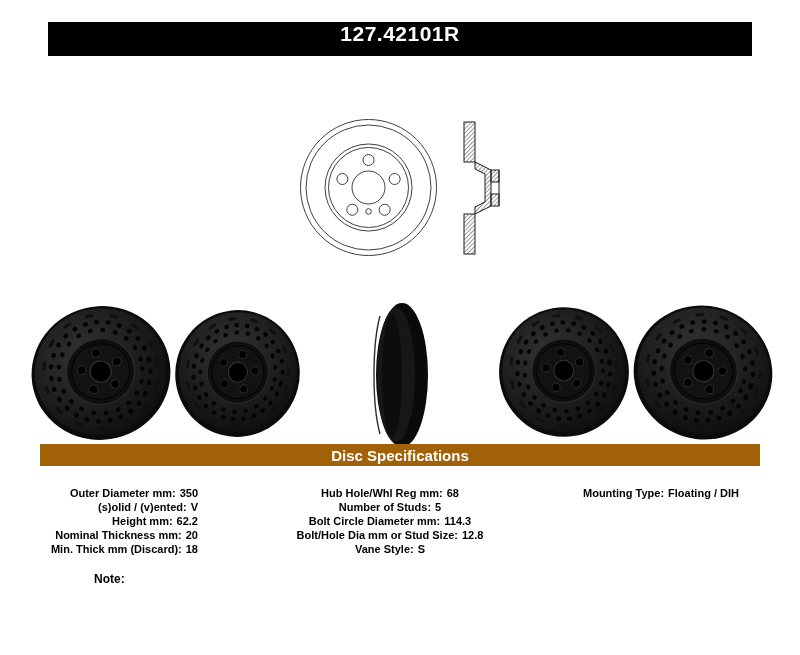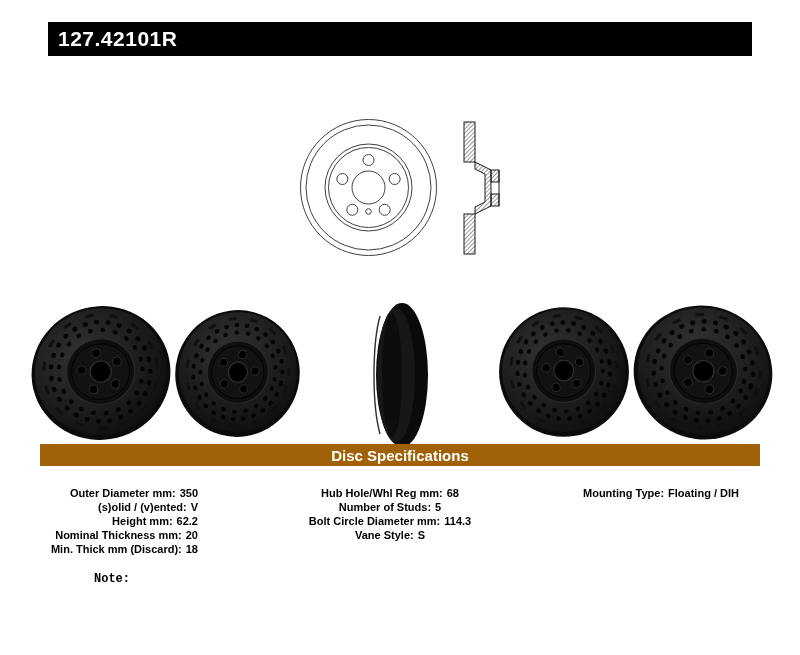--- a/index.html
+++ b/index.html
@@ -2,21 +2,21 @@
 <html><head>
 <meta charset="utf-8">
 <style>
   html,body{margin:0;padding:0;background:#fff;}
   #page{position:relative;width:800px;height:655px;background:#fff;overflow:hidden;
         font-family:"Liberation Sans",sans-serif;color:#000;}
 
   
   .header-bar{position:absolute;left:48px;top:22px;width:704px;height:34px;
     background:#000;color:#fff;display:flex;justify-content:space-between;
-    align-items:center;padding:0 10px;box-sizing:border-box;}
+    align-items:center;padding:0 10px;box-sizing:border-box;flex-direction:column;}
   .header-bar .part{font-size:21px;font-weight:700;letter-spacing:.5px;}
   .header-bar .title{font-size:21px;font-weight:700;}
 
   
   .drawing{position:absolute;}
 
   
   .photo{position:absolute;}
 
   
@@ -24,21 +24,21 @@
     background:#a16207;color:#fff;display:flex;align-items:center;justify-content:center;
     font-size:15px;font-weight:700;}
 
   .spec-col{position:absolute;top:486px;font-size:11px;font-weight:700;line-height:14px;}
   .spec-col.left{left:36px;width:162px;text-align:right;}
   .spec-col.middle{left:278px;width:224px;text-align:center;}
   .spec-col.right{left:556px;width:210px;text-align:center;}
   .spec-line{white-space:nowrap;}
   .spec-line .val{margin-left:4px;}
 
-  .note{position:absolute;left:94px;top:572px;font-size:12px;font-weight:700;font-family:Liberation Mono, monospace;}
+  .note{position:absolute;left:94px;top:572px;font-size:12px;font-weight:700;}
 </style>
 </head>
 <body>
 
 <div id="page">
 
   <svg width="0" height="0" style="position:absolute" aria-hidden="true">
     <defs>
       <radialGradient id="faceGrad" cx="40%" cy="35%" r="80%">
         <stop offset="0%" stop-color="#333"></stop>
@@ -146,20 +146,23 @@
     <div class="spec-line">
       <span class="lbl">Hub Hole/Whl Reg mm:</span><span class="val">68</span>
     </div>
     <div class="spec-line">
       <span class="lbl">Number of Studs:</span><span class="val">5</span>
     </div>
     <div class="spec-line">
       <span class="lbl">Bolt Circle Diameter mm:</span><span class="val">114.3</span>
     </div>
     <div class="spec-line">
+      <span class="lbl">Bolt/Hole Dia mm or Stud Size:</span><span class="val">12.8</span>
+    </div>
+    <div class="spec-line">
       <span class="lbl">Vane Style:</span><span class="val">S</span>
     </div>
   </div>
 
   <div class="spec-col right">
     <div class="spec-line">
       <span class="lbl">Mounting Type:</span><span class="val">Floating / DIH</span>
     </div>
   </div>
 

